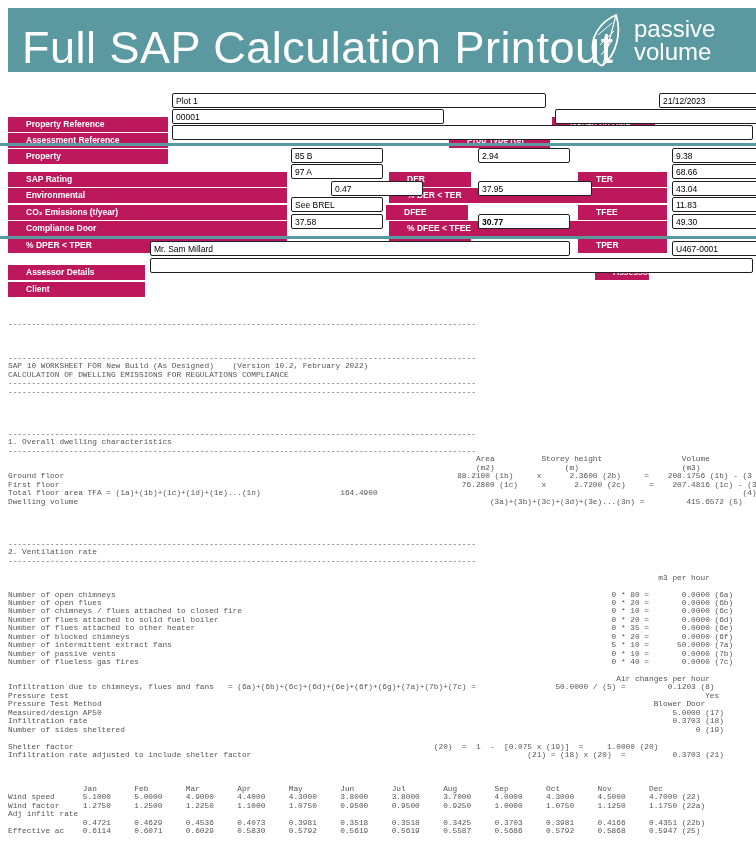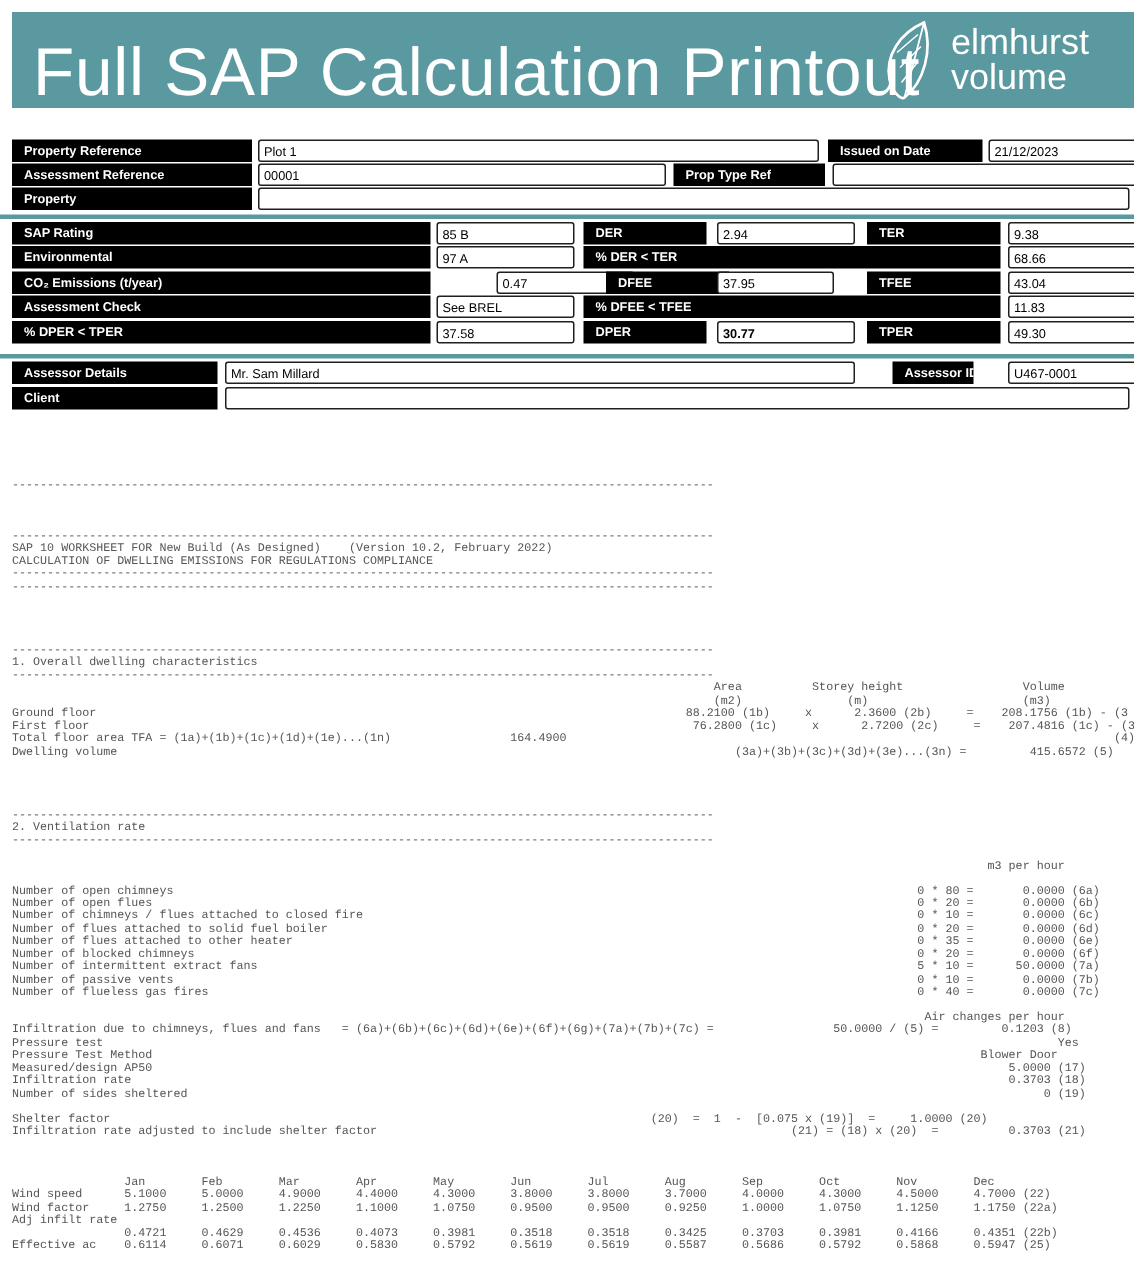--- a/index.html
+++ b/index.html
@@ -6,23 +6,23 @@
   .page{position:relative;width:756px;height:846px;overflow:hidden;background:#ffffff;
         font-family:"Liberation Sans",sans-serif;}
   
   .banner{position:absolute;left:8px;top:8px;width:757px;height:64px;background:#5b99a0;}
   .banner-title{position:absolute;left:14px;top:14px;font-size:45px;font-weight:400;
         color:#ffffff;letter-spacing:0.5px;white-space:nowrap;}
   .logo{position:absolute;left:580px;top:5px;height:54px;display:flex;align-items:center;}
   .logo svg{display:block;}
   .logo-text{margin-left:8px;color:#ffffff;font-size:24px;line-height:23px;font-weight:400;}
   
-  .lbl{position:absolute;height:15px;background:#000000;color:#ffffff;font-size:8.5px;
-        font-weight:bold;line-height:15px;padding-left:8px;box-sizing:border-box;
-        white-space:nowrap;overflow:hidden;}
+  .lbl{position:absolute;height:15px;background:#be185d;color:#ffffff;font-size:8.5px;
+        font-weight:bold;line-height:15px;padding-left:18px;box-sizing:border-box;
+        white-space:nowrap;overflow:hidden;margin-top:24px;}
   .inp{position:absolute;height:15px;background:#ffffff;border:1px solid #1f1f1f;
         border-radius:2px;font-size:8.5px;color:#000;padding:0 3px;box-sizing:border-box;
         font-family:"Liberation Sans",sans-serif;outline:none;}
   .divider{position:absolute;left:0;width:765px;height:3px;background:#5b99a0;}
   
   .worksheet{position:absolute;left:8px;top:320px;margin:0;white-space:pre;
         font-family:"Liberation Mono","DejaVu Sans Mono",monospace;
         font-size:7.8px;line-height:8.45px;color:#555555;}
 </style>
 </head>
@@ -34,21 +34,21 @@
     <div class="banner-title">Full SAP Calculation Printout</div>
     <div class="logo">
       <span>
         <svg width="38" height="54" viewBox="0 0 38 54">
           <path d="M28 2 C12 9 2 24 5 40 C7 49 13 54 15 52 C28 42 34 20 28 2 Z" fill="none" stroke="#ffffff" stroke-width="1.8"></path>
           <path d="M28 2 L15 52" fill="none" stroke="#ffffff" stroke-width="1.2"></path>
           <path d="M24 10 L10 22 M26 18 L12 32 M24 28 L13 42" fill="none" stroke="#ffffff" stroke-width="1"></path>
         </svg>
       </span>
       <div class="logo-text">
-        <div>elmhurst</div>
+        <div>passive</div>
         <div>volume</div>
       </div>
     </div>
   </div>
 
   <div class="lbl" style="left:8px;top:93px;width:160px">Property Reference</div>
   <input class="inp" style="left: 172px; top: 93px; width: 374px;" value="Plot 1">
   <div class="lbl" style="left:552px;top:93px;width:103px">Issued on Date</div>
   <input class="inp" style="left: 659px; top: 93px; width: 106px;" value="21/12/2023">
 
@@ -69,26 +69,26 @@
   <div class="lbl" style="left:578px;top:148px;width:89px">TER</div>
   <input class="inp" style="left: 672px; top: 148px; width: 93px;" value="9.38">
 
   <div class="lbl" style="left:8px;top:164px;width:279px">Environmental</div>
   <input class="inp" style="left: 291px; top: 164px; width: 92px;" value="97 A">
   <div class="lbl" style="left:389px;top:164px;width:278px">% DER &lt; TER</div>
   <input class="inp" style="left: 672px; top: 164px; width: 93px;" value="68.66">
 
   <div class="lbl" style="left:8px;top:181px;width:279px">CO₂ Emissions (t/year)</div>
   <input class="inp" style="left: 291px; top: 181px; width: 92px; margin-left: 40px;" value="0.47">
-  <div class="lbl" style="left:404px;top:181px;width:82px">DFEE</div>
-  <input class="inp" style="left: 478px; top: 181px; width: 78px;" value="37.95">
+  <div class="lbl" style="left:386px;top:181px;width:82px">DFEE</div>
+  <input class="inp" style="left: 478px; top: 181px; width: 114px;" value="37.95">
   <div class="lbl" style="left:578px;top:181px;width:89px">TFEE</div>
   <input class="inp" style="left: 672px; top: 181px; width: 93px;" value="43.04">
 
-  <div class="lbl" style="left:8px;top:197px;width:279px">Assessment Check</div>
+  <div class="lbl" style="left:8px;top:197px;width:279px">Compliance Door</div>
   <input class="inp" style="left: 291px; top: 197px; width: 92px;" value="See BREL">
   <div class="lbl" style="left:389px;top:197px;width:278px">% DFEE &lt; TFEE</div>
   <input class="inp" style="left: 672px; top: 197px; width: 93px;" value="11.83">
 
   <div class="lbl" style="left:8px;top:214px;width:279px">% DPER &lt; TPER</div>
   <input class="inp" style="left: 291px; top: 214px; width: 92px;" value="37.58">
   <div class="lbl" style="left:389px;top:214px;width:82px">DPER</div>
   <input class="inp" style="left: 478px; top: 214px; width: 92px; font-weight: bold;" value="30.77">
   <div class="lbl" style="left:578px;top:214px;width:89px">TPER</div>
   <input class="inp" style="left: 672px; top: 214px; width: 93px;" value="49.30">

